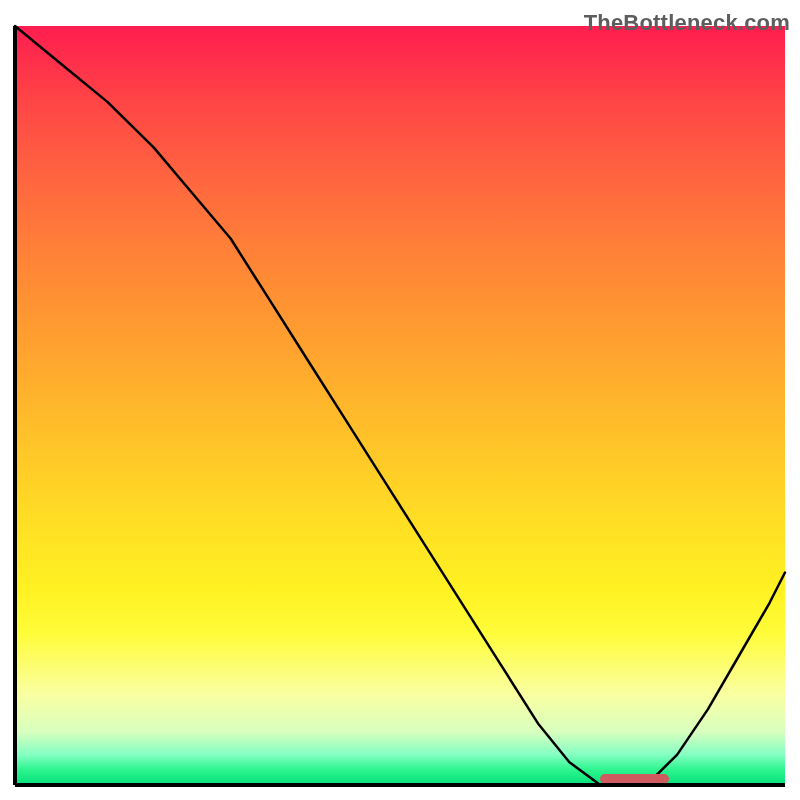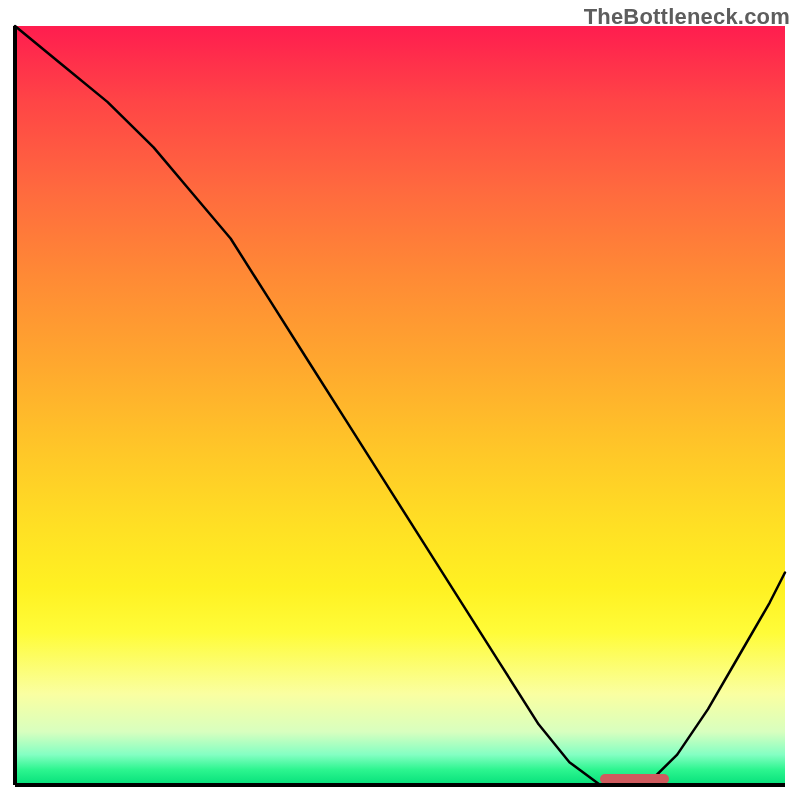--- a/index.html
+++ b/index.html
@@ -11,21 +11,21 @@
     font-family: Arial, Helvetica, sans-serif;
     overflow: hidden;
   }
   .container {
     position: relative;
     width: 800px;
     height: 800px;
   }
   .watermark {
     position: absolute;
-    top: 4px;
+    top: 10px;
     right: 10px;
     font-size: 22px;
     font-weight: 600;
     color: #5d5d5d;
     letter-spacing: 0.2px;
     z-index: 10;
   }
   .plot-wrap {
     position: absolute;
     left: 15px;

